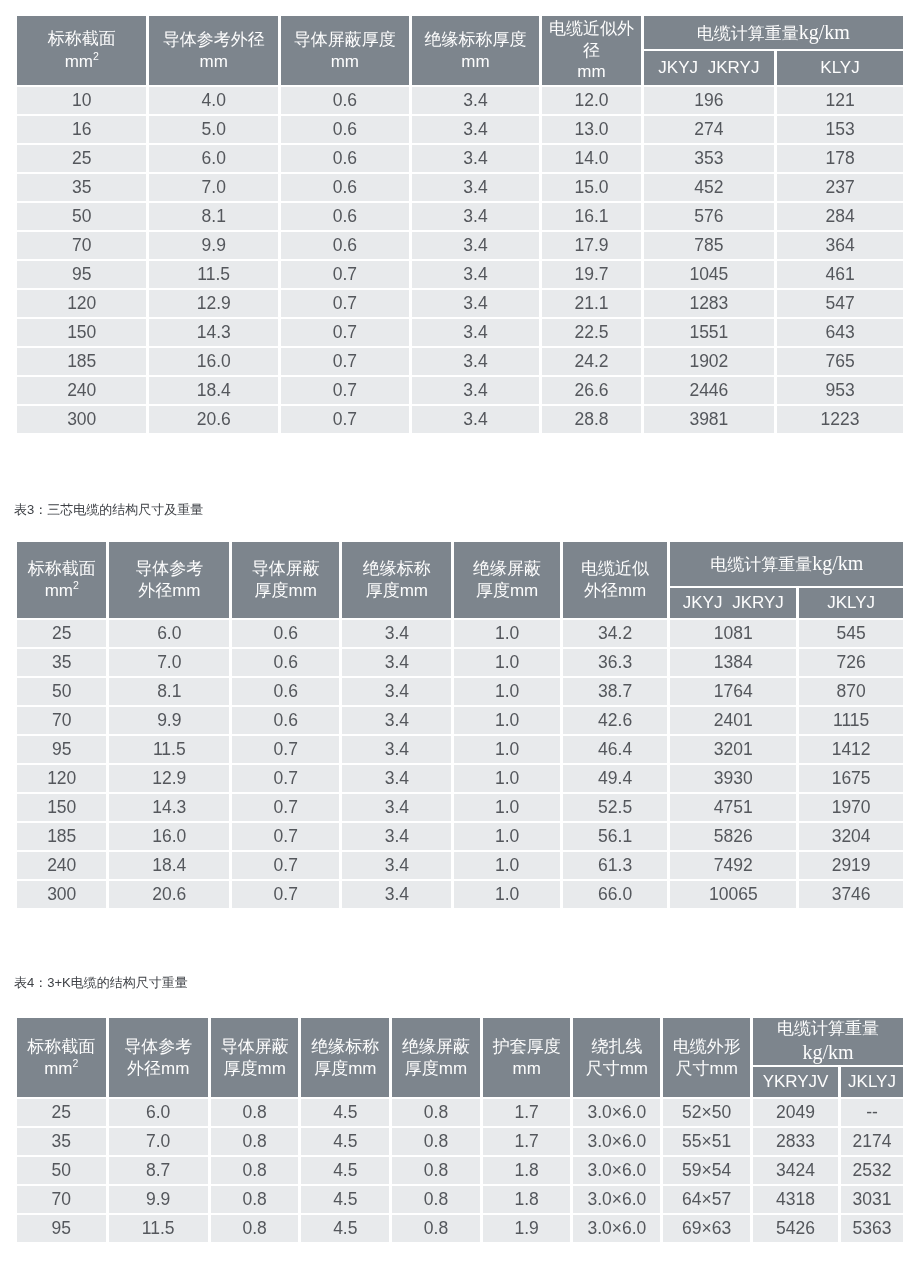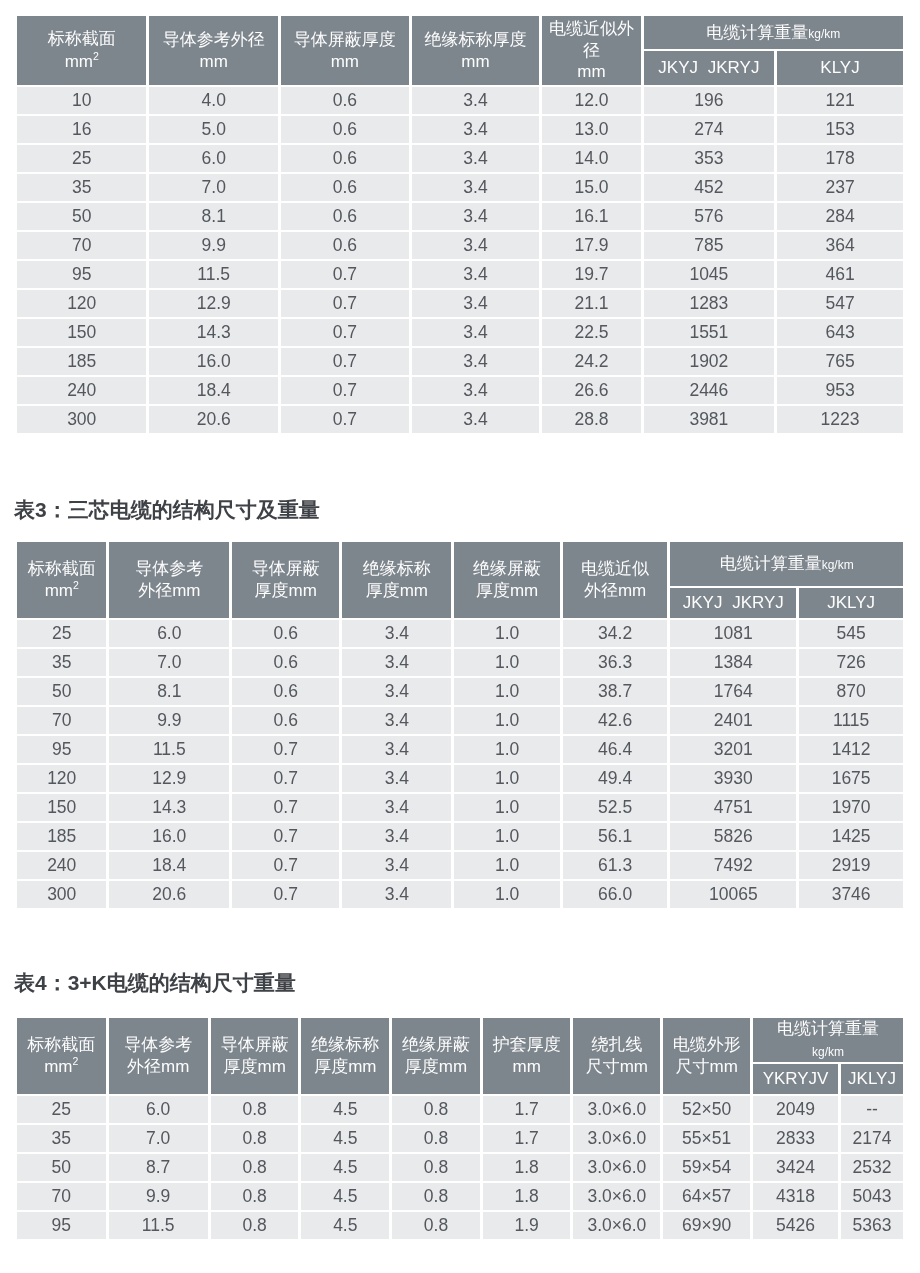--- a/index.html
+++ b/index.html
@@ -33,28 +33,27 @@
     background: #e8eaec;
     color: #54575c;
     font-size: 17.5px;
     height: 27px;
   }
   tr.hdr-top th.wtop { height: 33px; }
   tr.hdr-sub th { height: 34px; }
   .t3 tr.hdr-top th.wtop { height: 44px; }
   .t3 tr.hdr-sub th, .t4 tr.hdr-sub th { height: 30px; }
   .serif { font-family: Liberation Sans, sans-serif; }
-  .unit  { font-family: Liberation Sans, sans-serif; font-size: 12px; text-align: center; }
+  .unit  { font-family: Liberation Serif, serif; font-size: 20px; text-align: center; }
   sup { font-size: 0.62em; }
   .subcell { word-spacing: 5px; }
   .tbl-title {
-    font-size: 21px;
+    font-size: 13px;
     color: #3e4146;
     line-height: 26px;
-    font-weight: bold;
   }
   .tbl-title.t3-title { margin: 62px 0 17px 0; }
   .tbl-title.t4-title { margin: 60px 0 20px 0; }
 </style>
 </head>
 <body>
 
 <table class="spec t2">
     <colgroup>
       <col style="width:14.9%">
@@ -290,21 +289,21 @@
         <td>1970</td>
       </tr>
       <tr>
         <td>185</td>
         <td>16.0</td>
         <td>0.7</td>
         <td>3.4</td>
         <td>1.0</td>
         <td>56.1</td>
         <td>5826</td>
-        <td>1425</td>
+        <td>3204</td>
       </tr>
       <tr>
         <td>240</td>
         <td>18.4</td>
         <td>0.7</td>
         <td>3.4</td>
         <td>1.0</td>
         <td>61.3</td>
         <td>7492</td>
         <td>2919</td>
@@ -393,28 +392,28 @@
       <tr>
         <td>70</td>
         <td>9.9</td>
         <td>0.8</td>
         <td>4.5</td>
         <td>0.8</td>
         <td>1.8</td>
         <td>3.0×6.0</td>
         <td>64×57</td>
         <td>4318</td>
-        <td>5043</td>
+        <td>3031</td>
       </tr>
       <tr>
         <td>95</td>
         <td>11.5</td>
         <td>0.8</td>
         <td>4.5</td>
         <td>0.8</td>
         <td>1.9</td>
         <td>3.0×6.0</td>
-        <td>69×90</td>
+        <td>69×63</td>
         <td>5426</td>
         <td>5363</td>
       </tr>
     </tbody>
   </table>
 
 </body></html>

